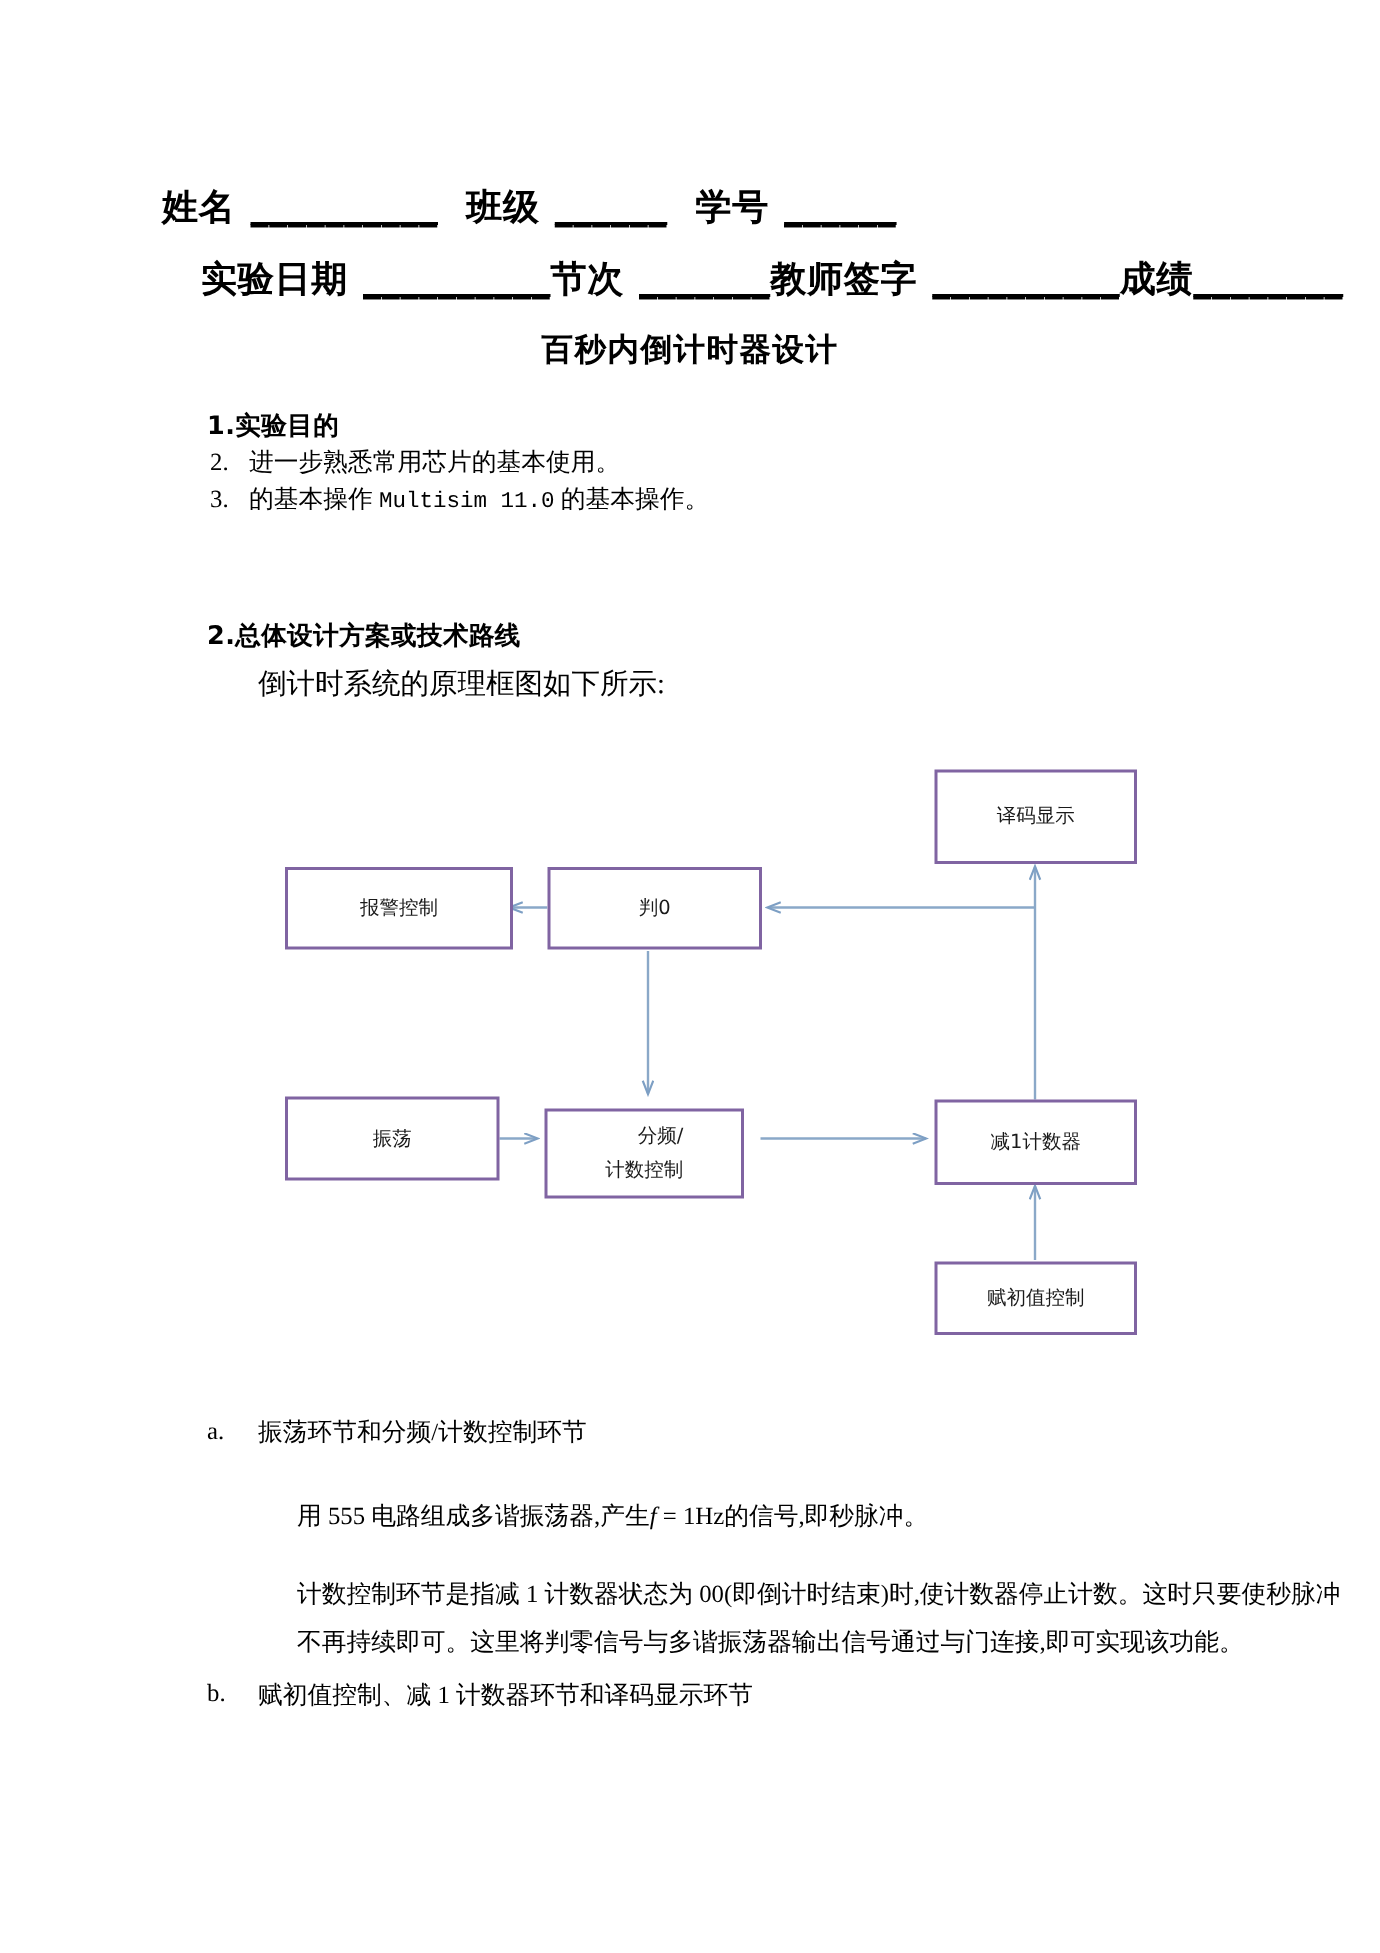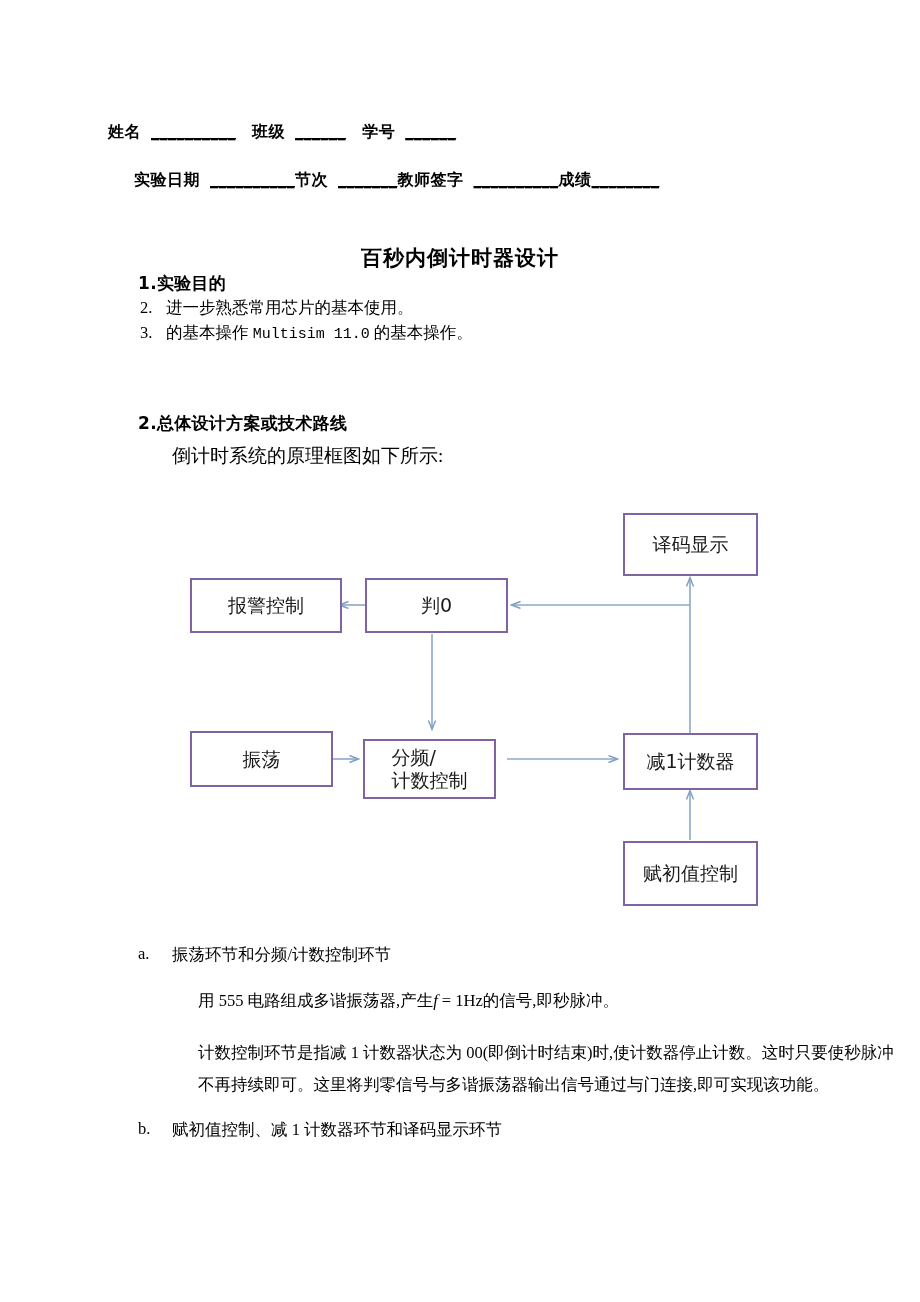--- a/index.html
+++ b/index.html
@@ -14,41 +14,40 @@
     font-family: "Liberation Serif", "DejaVu Serif", serif;
     color: #000000;
     overflow: hidden;
   }
 
   
   .form-line {
     position: absolute;
     font-family: "DejaVu Sans", "Liberation Sans", sans-serif;
     font-weight: bold;
-    font-size: 16px;
+    font-size: 24px;
     letter-spacing: 0.5px;
     white-space: nowrap;
   }
   #form-line-1 { left: 108px; top: 122px; }
   #form-line-2 { left: 118px; top: 170px; margin-left: 16px; }
   .blank { text-decoration: underline; }
   .sp { display: inline-block; width: 10px; }
 
   
   #doc-title {
     position: absolute;
     left: 0;
     top: 219px;
     width: 920px;
     text-align: center;
     font-family: "DejaVu Sans", "Liberation Sans", sans-serif;
     font-weight: bold;
     font-size: 21px;
     letter-spacing: 1px;
-    margin-top: 25px;
   }
 
   
   .section-heading {
     position: absolute;
     font-family: "DejaVu Sans", "Liberation Sans", sans-serif;
     font-weight: bold;
     font-size: 17px;
     letter-spacing: 0.3px;
     white-space: nowrap;
@@ -96,43 +95,44 @@
     pointer-events: none;
   }
   .dbox {
     position: absolute;
     border: 2px solid #8064A2;
     background: #ffffff;
     box-sizing: border-box;
     display: flex;
     align-items: center;
     justify-content: center;
-    text-align: left;
-    font-family: "DejaVu Sans", "Liberation Sans", sans-serif;
-    font-size: 19px;
+    text-align: right;
+    font-family: "DejaVu Sans", "Liberation Sans", sans-serif;
+    font-size: 13px;
     line-height: 23px;
     color: #1a1a1a;
     pointer-events: auto;
   }
 
   
   .tail-item {
     position: absolute;
     font-size: 16.5px;
     white-space: nowrap;
   }
   .tail-marker {
     position: absolute;
     font-size: 16.5px;
   }
   .tail-para {
     position: absolute;
     font-size: 16.5px;
     line-height: 32px;
     width: 710px;
+    margin-top: 10px;
   }
   .ital { font-style: italic; }
 </style>
 </head>
 <body>
 
 <div class="form-line" id="form-line-1">
   <span>姓名</span><span class="sp"></span><span class="blank">__________</span><span class="sp"></span>
   <span>班级</span><span class="sp"></span><span class="blank">______</span><span class="sp"></span>
   <span>学号</span><span class="sp"></span><span class="blank">______</span>
@@ -188,21 +188,21 @@
 
 <div class="dbox" id="box-zero-detect" style="left:365px; top:578px; width:143px; height:55px;">判0</div>
 
 <div class="dbox" id="box-oscillator" style="left:190px; top:731px; width:143px; height:56px;">振荡</div>
 
 <div class="dbox" id="box-divider-count-control" style="left:363px; top:739px; width:133px; height:60px; white-space:pre-line;">分频/
 计数控制</div>
 
 <div class="dbox" id="box-down-counter" style="left:623px; top:733px; width:135px; height:57px;">减1计数器</div>
 
-<div class="dbox" id="box-preset-control" style="left:623px; top:841px; width:135px; height:65px;">赋初值控制</div>
+<div class="dbox" id="box-preset-control" style="left:623px; top:841px; width:135px; height:49px;">赋初值控制</div>
 
 <div class="tail-marker" style="left:138px; top:944px;">a.</div>
 <div class="tail-item" style="left:172px; top:944px;">振荡环节和分频/计数控制环节</div>
 
 <div class="tail-para" style="left:198px; top:985px; white-space:nowrap;">
   <span>用 555 电路组成多谐振荡器,产生</span><span class="ital">f</span><span> = 1Hz</span><span>的信号,即秒脉冲。</span>
 </div>
 
 <div class="tail-para" style="left:198px; top:1037px; width:700px; text-indent:0;">计数控制环节是指减 1 计数器状态为 00(即倒计时结束)时,使计数器停止计数。这时只要使秒脉冲不再持续即可。这里将判零信号与多谐振荡器输出信号通过与门连接,即可实现该功能。</div>
 

